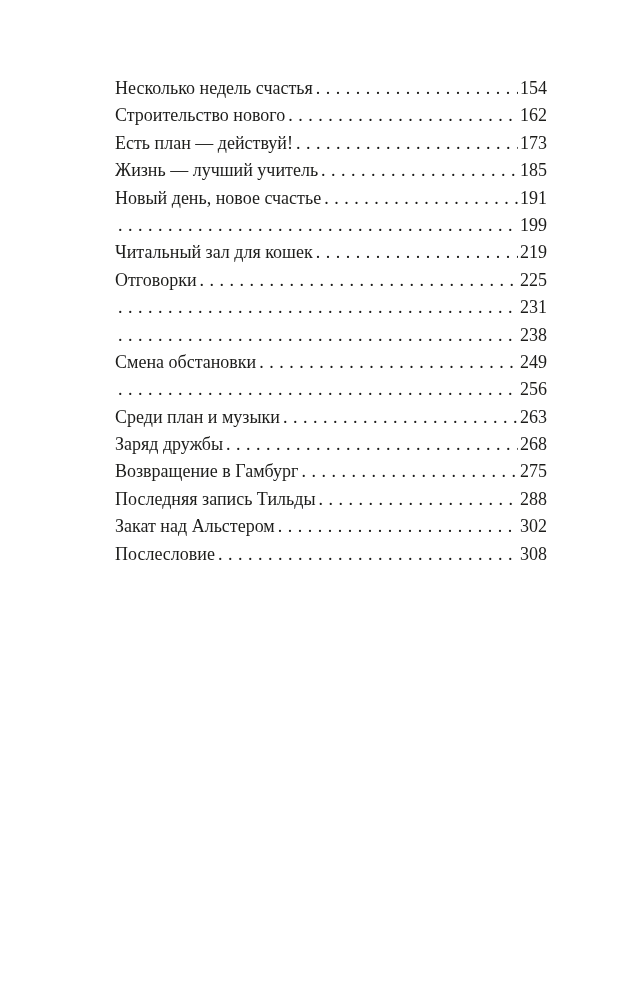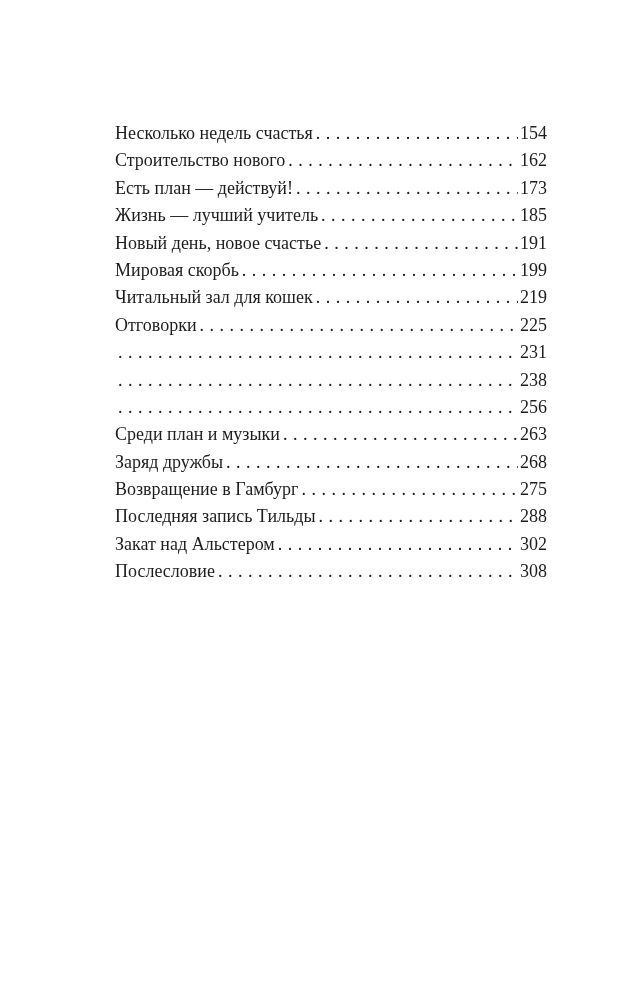--- a/index.html
+++ b/index.html
@@ -6,21 +6,21 @@
     margin: 0;
     padding: 0;
     background: #ffffff;
   }
   .page {
     position: relative;
     width: 619px;
     height: 1000px;
     background: #ffffff;
     box-sizing: border-box;
-    padding: 120px 72px 0 115px;
+    padding: 75px 72px 0 115px;
     font-family: "Liberation Serif", "DejaVu Serif", serif;
     color: #1d1d1b;
     overflow: hidden;
   }
   .toc {
     width: 100%;
   }
   .toc-row {
     display: flex;
     align-items: baseline;
@@ -80,21 +80,20 @@
     <span class="toc-page">185</span>
   </div>
 
   <div class="toc-row">
     <span class="toc-title">Новый день, новое счастье</span>
     <span class="toc-leader"></span>
     <span class="toc-page">191</span>
   </div>
 
   <div class="toc-row">
-    <span class="toc-title">Мировая скорбь</span>
     <span class="toc-leader"></span>
     <span class="toc-page">199</span>
   </div>
 
 
   <div class="toc-row">
     <span class="toc-title">Читальный зал для кошек</span>
     <span class="toc-leader"></span>
     <span class="toc-page">219</span>
   </div>
@@ -108,20 +107,25 @@
   <div class="toc-row">
     <span class="toc-leader"></span>
     <span class="toc-page">231</span>
   </div>
 
   <div class="toc-row">
     <span class="toc-leader"></span>
     <span class="toc-page">238</span>
   </div>
 
+  <div class="toc-row">
+    <span class="toc-title">Смена обстановки</span>
+    <span class="toc-leader"></span>
+    <span class="toc-page">249</span>
+  </div>
 
   <div class="toc-row">
     <span class="toc-leader"></span>
     <span class="toc-page">256</span>
   </div>
 
   <div class="toc-row">
     <span class="toc-title">Среди план и музыки</span>
     <span class="toc-leader"></span>
     <span class="toc-page">263</span>

